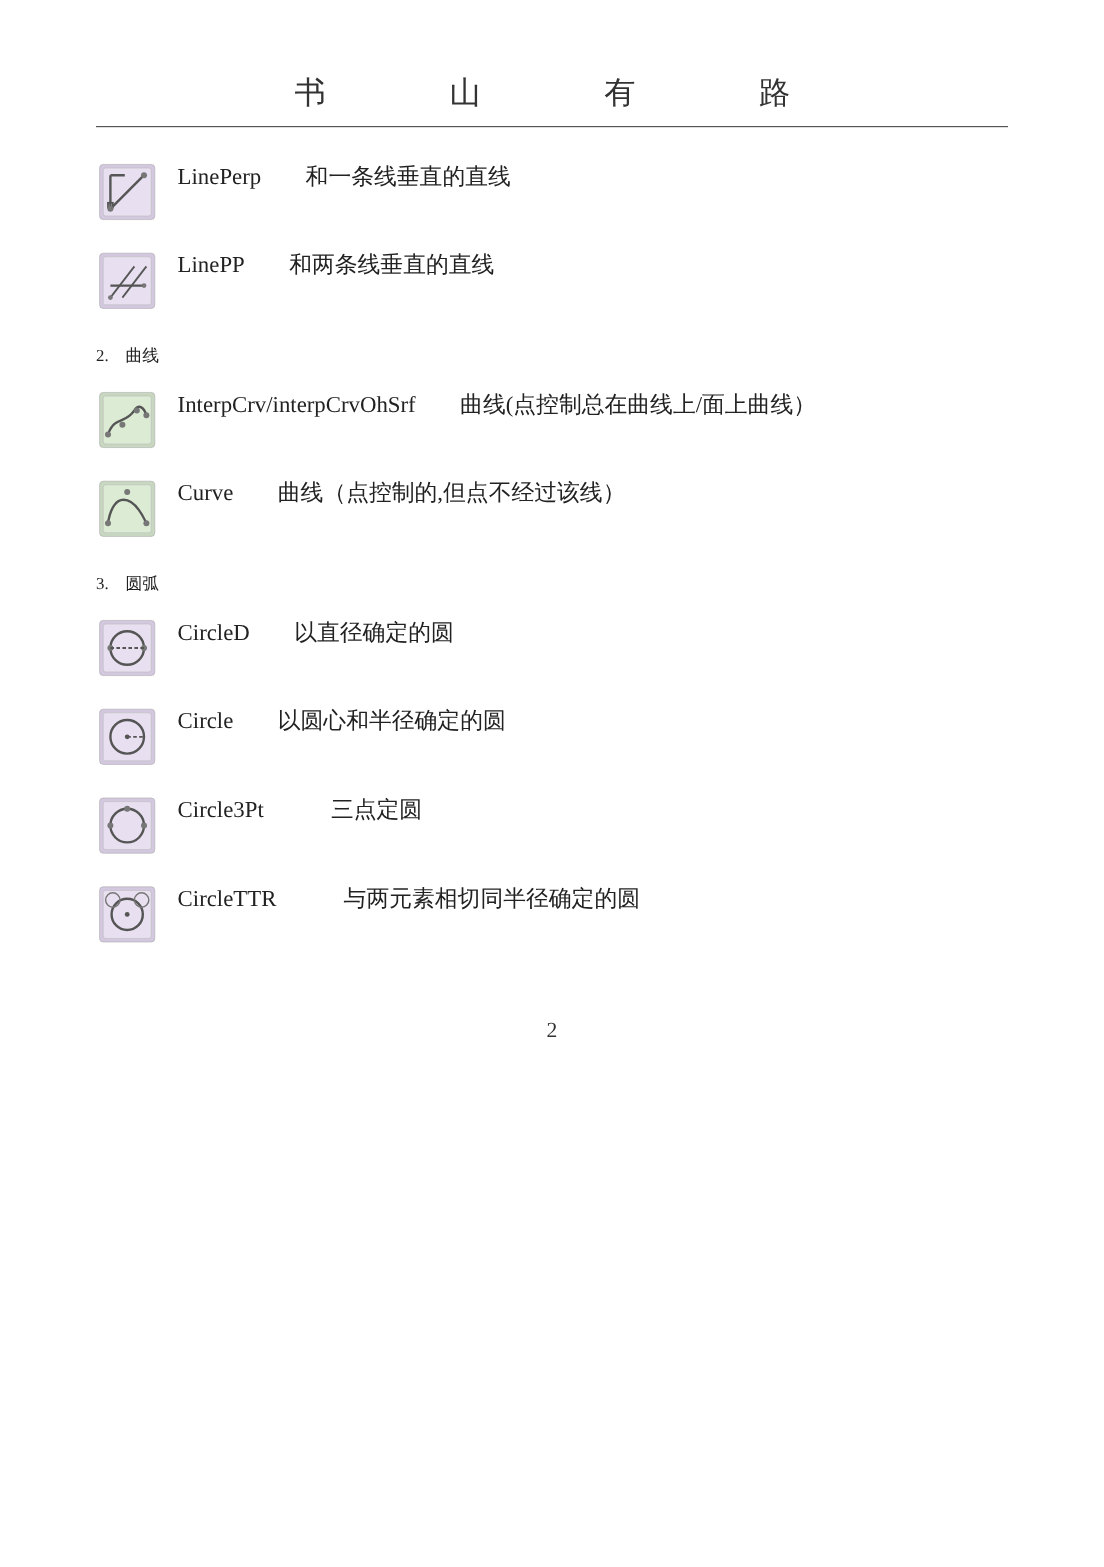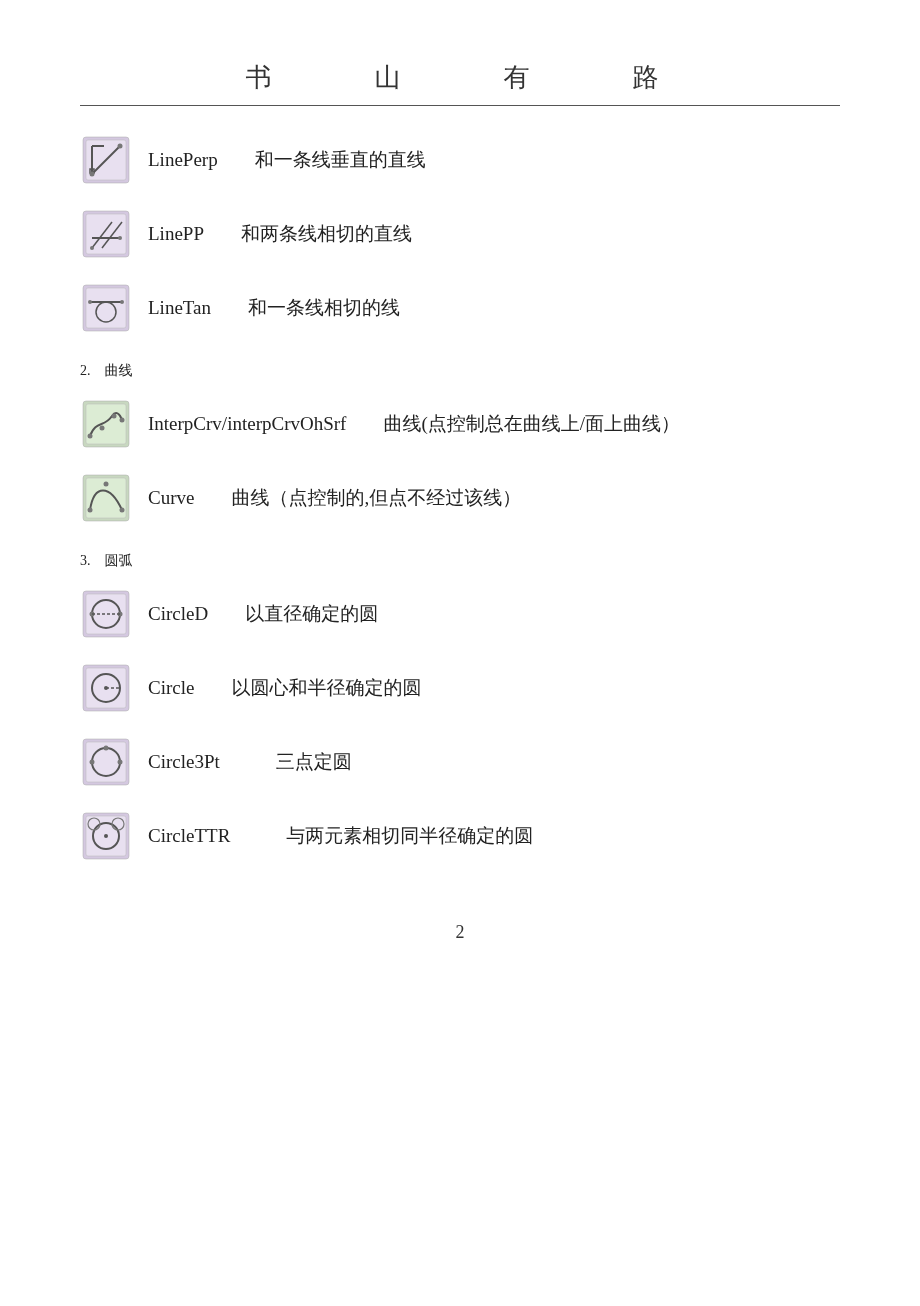--- a/index.html
+++ b/index.html
@@ -23,21 +23,21 @@
       border-top: 1px solid #555;
       margin-bottom: 28px;
     }
     .section-header {
       font-size: 14px;
       margin: 28px 0 18px 0;
       color: #222;
     }
     .item-row {
       display: flex;
-      align-items: center;
+      align-items: flex-start;
       margin-bottom: 22px;
     }
     .icon-box {
       width: 52px;
       height: 52px;
       flex-shrink: 0;
       margin-right: 16px;
       display: flex;
       align-items: center;
       justify-content: center;
@@ -94,39 +94,24 @@
         <rect x="1" y="1" width="46" height="46" rx="3" fill="#d4c8e0" stroke="#aaa" stroke-width="0.5"></rect>
         <rect x="4" y="4" width="40" height="40" rx="2" fill="#e8e0f0" stroke="#bbb" stroke-width="0.5"></rect>
         <line x1="10" y1="38" x2="30" y2="12" stroke="#555" stroke-width="1.5"></line>
         <line x1="20" y1="38" x2="40" y2="12" stroke="#555" stroke-width="1.5"></line>
         <line x1="10" y1="28" x2="38" y2="28" stroke="#555" stroke-width="2"></line>
         <circle cx="10" cy="38" r="2" fill="#777"></circle>
         <circle cx="38" cy="28" r="2" fill="#777"></circle>
       </svg>
     </div>
     <span class="item-text">
-      <span class="item-name">LinePP</span>　<span>和两条线相切的直线</span>
-    </span>
-  </div>
-
-  <div class="item-row">
-    <div class="icon-box">
-      <svg class="icon-svg-wrap" viewBox="0 0 48 48" xmlns="http://www.w3.org/2000/svg">
-        <rect x="1" y="1" width="46" height="46" rx="3" fill="#d4c8e0" stroke="#aaa" stroke-width="0.5"></rect>
-        <rect x="4" y="4" width="40" height="40" rx="2" fill="#e8e0f0" stroke="#bbb" stroke-width="0.5"></rect>
-        <circle cx="24" cy="28" r="10" fill="none" stroke="#555" stroke-width="1.5"></circle>
-        <line x1="8" y1="18" x2="40" y2="18" stroke="#555" stroke-width="2"></line>
-        <circle cx="8" cy="18" r="2" fill="#777"></circle>
-        <circle cx="40" cy="18" r="2" fill="#777"></circle>
-      </svg>
-    </div>
-    <span class="item-text">
-      <span class="item-name">LineTan</span>　<span>和一条线相切的线</span>
-    </span>
-  </div>
+      <span class="item-name">LinePP</span>　<span>和两条线垂直的直线</span>
+    </span>
+  </div>
+
 
 </div>
 
 <div class="section-header">
   <span>2.</span>　<span>曲线</span>
 </div>
 
 <div>
 
   <div class="item-row">

